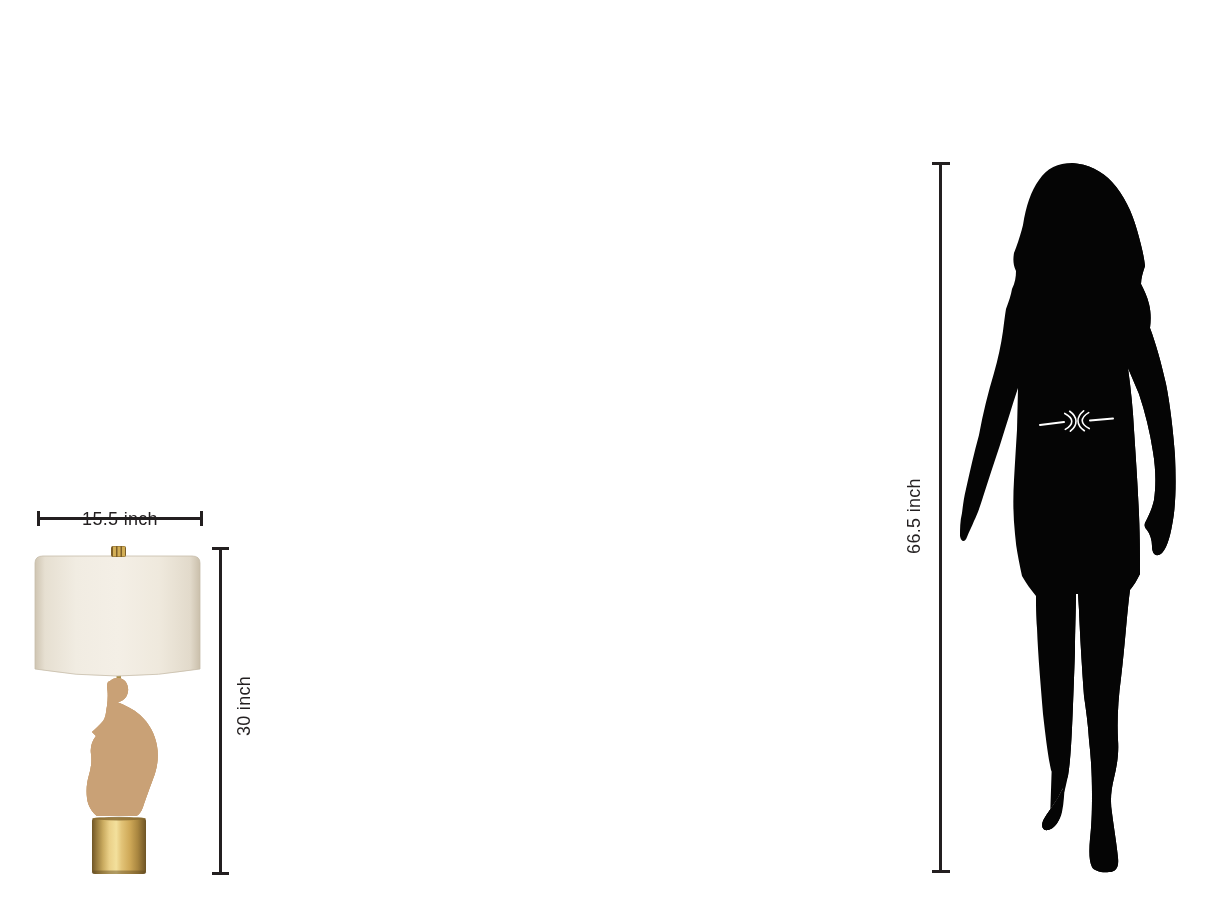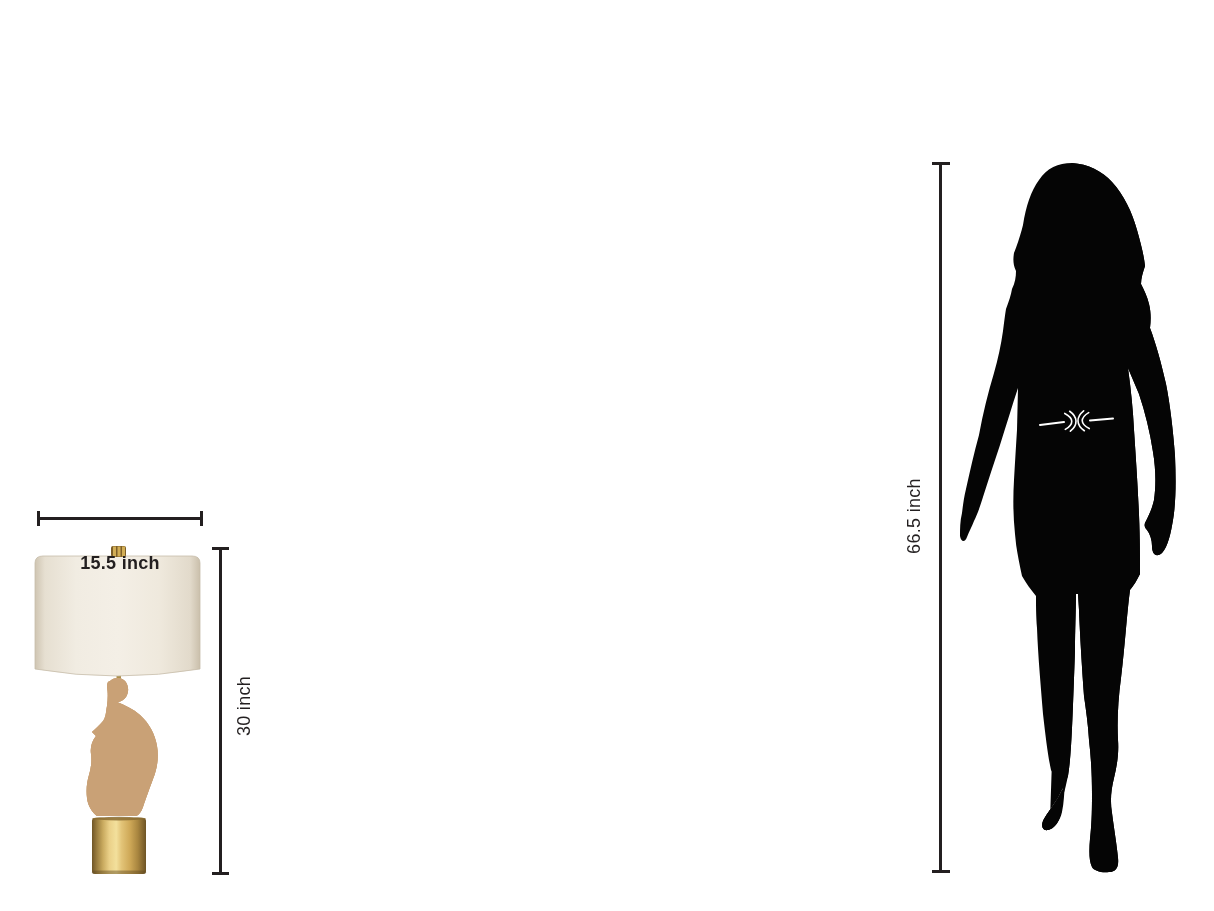--- a/index.html
+++ b/index.html
@@ -114,21 +114,21 @@
       <rect x="117.5" y="546.5" width="3" height="10" fill="#d2ae56"></rect>
       <rect x="122" y="546.5" width="3" height="10" fill="#d2ae56"></rect>
     </g>
   </svg>
 
   <div class="hdim" style="left:37px;top:511px;width:166px;height:15px;">
     <span class="hline"></span>
     <span class="vcap left"></span>
     <span class="vcap right"></span>
   </div>
-  <div class="dim-label" style="left:55px;top:552px;width:130px;font-weight:bold;">15.5 inch</div>
+  <div class="dim-label" style="left:55px;top:508px;width:130px;">15.5 inch</div>
 
   <div class="vdim" style="left:212px;top:547px;width:17px;height:328px;">
     <span class="vline"></span>
     <span class="hcap top"></span>
     <span class="hcap bottom"></span>
   </div>
   <div class="dim-label rot" style="left:184px;top:695px;width:120px;">30 inch</div>
 
   <svg style="position:absolute;left:940px;top:158px;" width="250" height="720" viewBox="940 158 250 720">
     <path fill="#050505" d="

